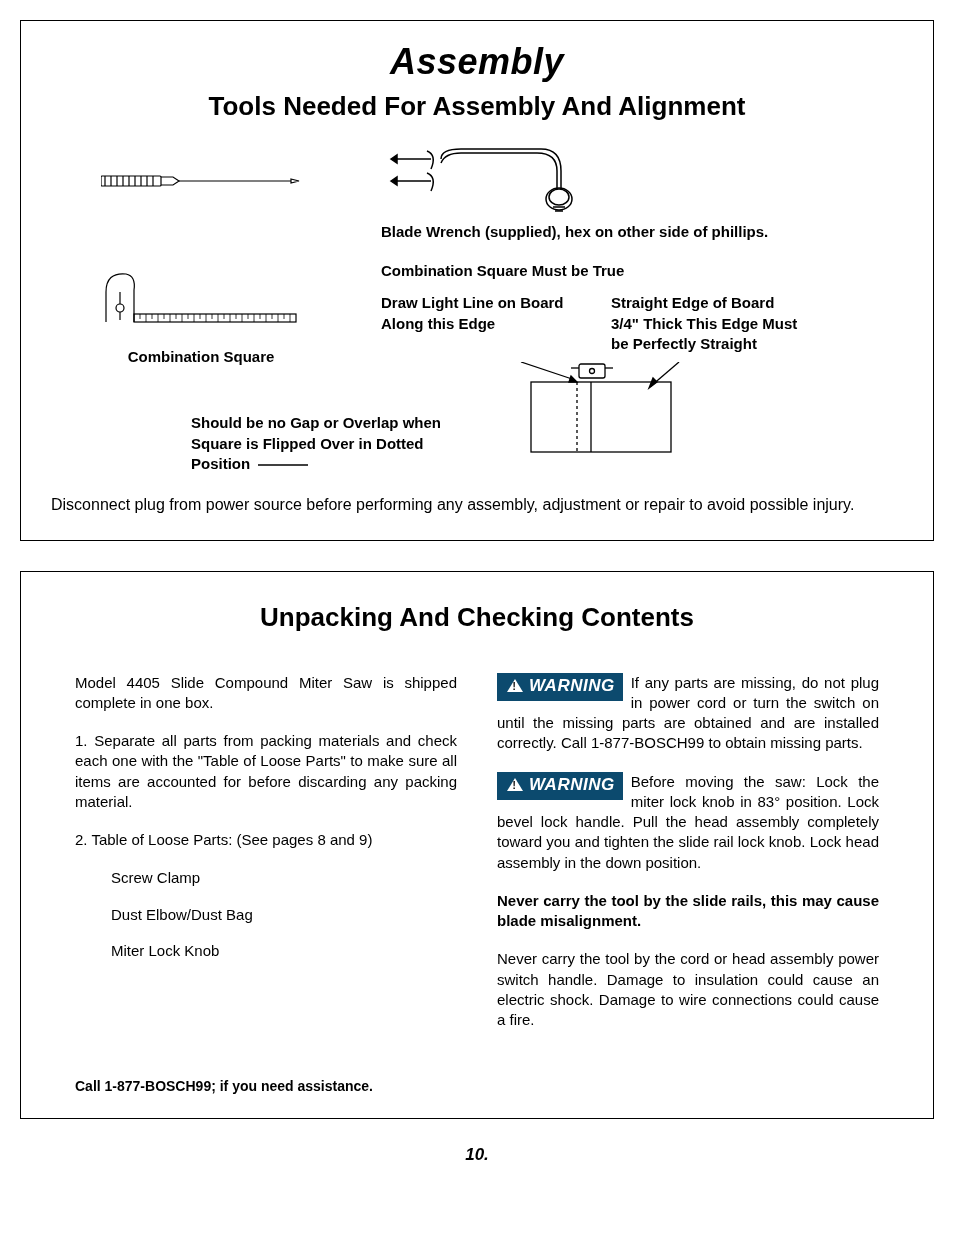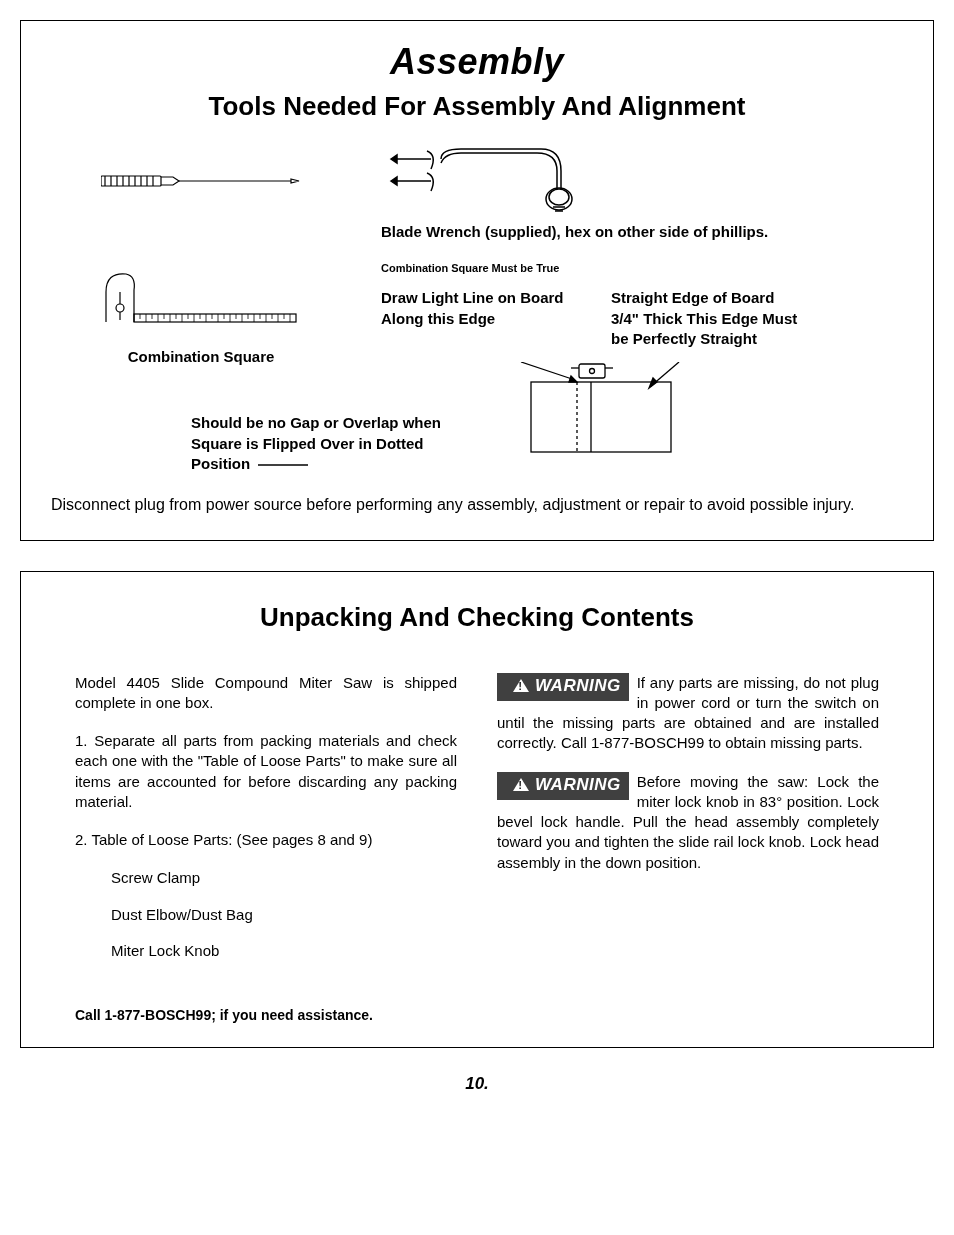--- a/index.html
+++ b/index.html
@@ -63,21 +63,21 @@
     grid-template-columns: 300px 1fr;
     column-gap: 30px;
     margin-top: 10px;
   }
   .square-diag-area {}
   .square-right {
     position: relative;
   }
   .square-heading {
     font-weight: bold;
-    font-size: 11px;
+    font-size: 15px;
     margin-bottom: 14px;
   }
   .square-cols {
     display: flex;
     gap: 40px;
   }
   .square-col {
     font-weight: bold;
     font-size: 15px;
     line-height: 1.35;
@@ -111,26 +111,26 @@
   .col-left p, .col-right p {
     margin: 0 0 18px 0;
     font-size: 15px;
     line-height: 1.35;
     text-align: justify;
   }
   .indent-list { margin-left: 36px; }
   .indent-list p { margin-bottom: 16px; text-align: left; }
   .warning-tag {
     display: inline-block;
-    background: #404040;
+    background: #0c4a6e;
     color: #fff;
     font-family: "Arial Black", Arial, sans-serif;
     font-weight: 900;
     font-style: italic;
-    padding: 2px 8px 3px 16px;
+    padding: 2px 8px 3px 10px;
     font-size: 17px;
     float: left;
     margin-right: 8px;
     margin-bottom: 2px;
     letter-spacing: 0.5px;
   }
   .warning-tag .tri {
     display: inline-block;
     width: 0; height: 0;
     border-left: 8px solid transparent;
@@ -326,19 +326,21 @@
 
     <div class="col-right">
       <p class="clearfix">
         <span class="warning-tag"><span class="tri"></span><span>WARNING</span></span>
         <span>If any parts are missing, do not plug in power cord or turn the switch on until the missing parts are obtained and are installed correctly. Call 1-877-BOSCH99 to obtain missing parts.</span>
       </p>
       <p class="clearfix">
         <span class="warning-tag"><span class="tri"></span><span>WARNING</span></span>
         <span>Before moving the saw:  Lock the miter lock knob in 83° position. Lock bevel lock handle. Pull the head assembly completely toward you and tighten the slide rail lock knob. Lock head assembly in the down position.</span>
       </p>
+      <p class="bold-line">Never carry the tool by the slide rails, this may cause blade misalignment.</p>
+      <p>Never carry the tool by the cord or head assembly power switch handle. Damage to insulation could cause an electric shock. Damage to wire connections could cause a fire.</p>
     </div>
   </div>
 
   <div class="assist-line">Call 1-877-BOSCH99; if you need assistance.</div>
 </div>
 
 <div class="page-num">10.</div>
 
 </body></html>

